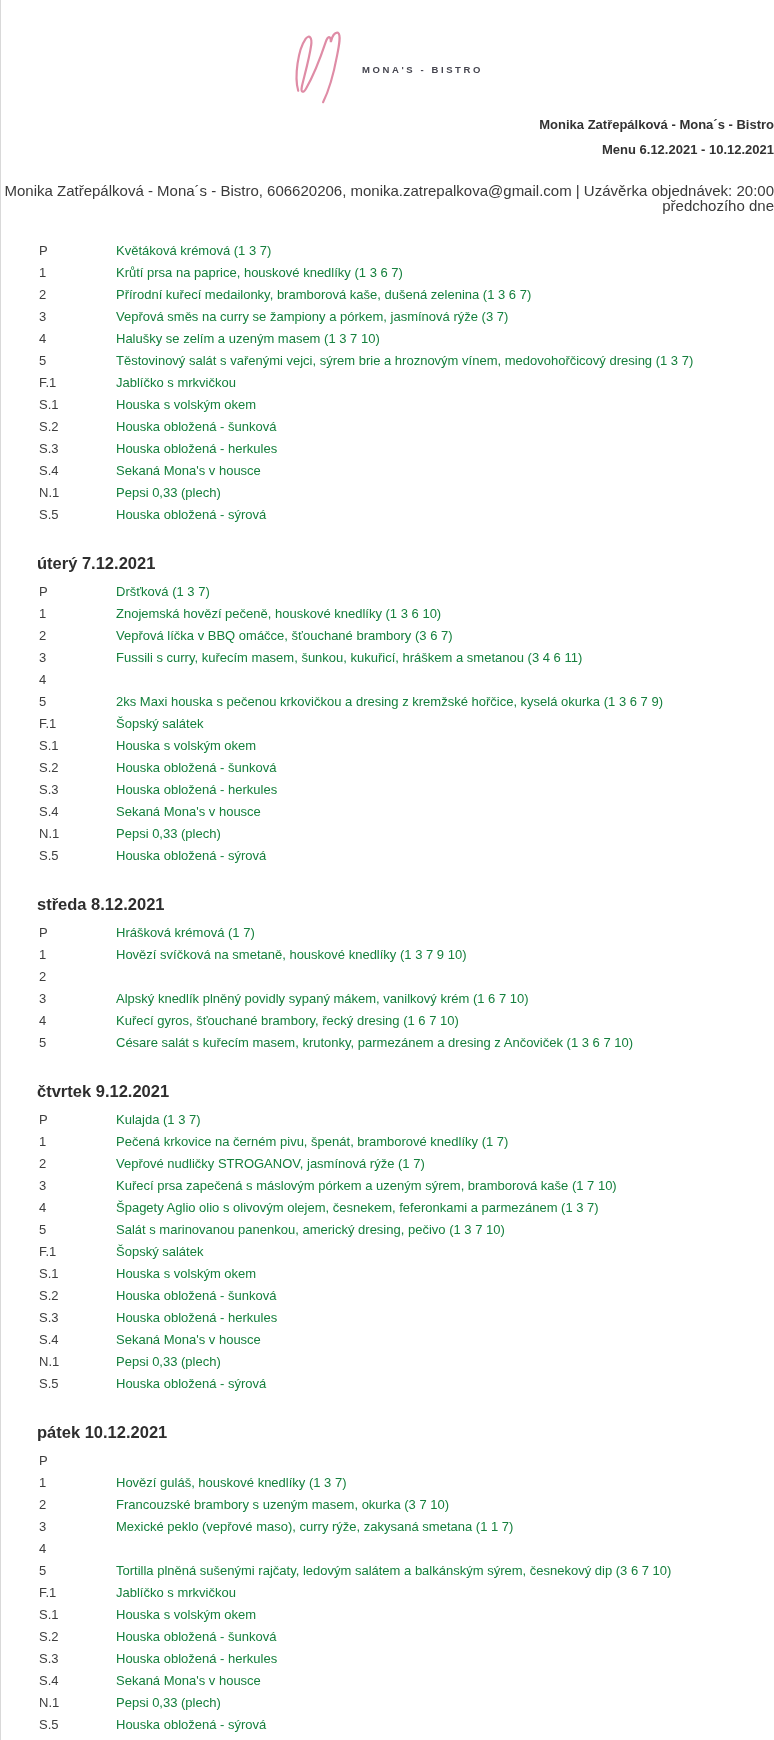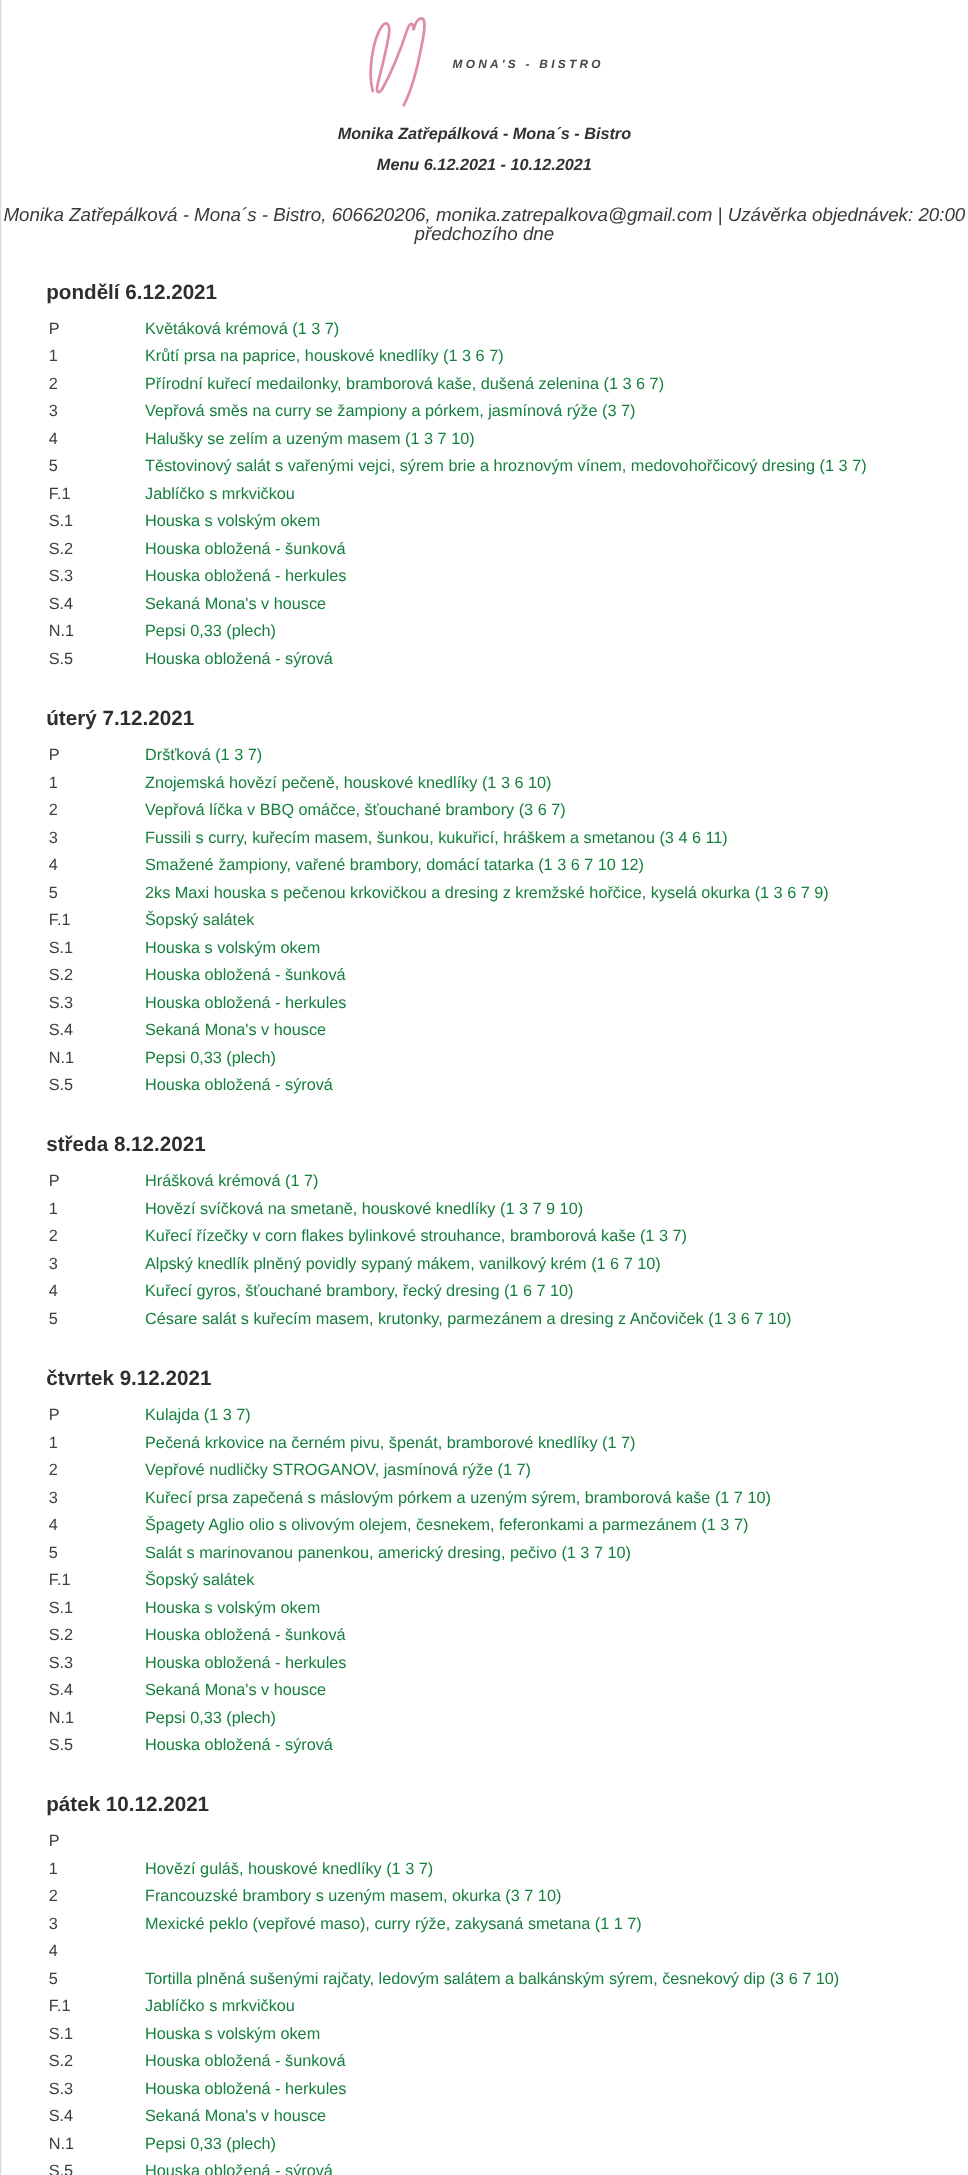--- a/index.html
+++ b/index.html
@@ -1,21 +1,21 @@
 <!DOCTYPE html>
 <html><head>
 <meta charset="utf-8">
 <style>
   html,body { margin:0; padding:0; background:#ffffff; }
   body { font-family:"Liberation Sans","DejaVu Sans",sans-serif; color:#3e3e3e; }
   .page {
     width:774px; min-height:1740px; margin:0; background:#ffffff;
     border-left:1px solid #d9d9d9; box-sizing:border-box;
   }
-  header { text-align:center; padding-top:8px;font-style:italic; }
+  header { text-align:right; padding-top:26px; }
   .logo { display:flex; align-items:center; justify-content:center; gap:12px; height:82px; }
   .logo svg { display:block; }
   .logo-text {
     font-size:9.5px; letter-spacing:2.6px; font-weight:600; color:#45454f;
     padding-top:4px;
   }
   .title-block { margin-top:4px; }
   .title, .subtitle {
     margin:0; font-size:13px; font-weight:700; color:#323232; line-height:25px;
   }
@@ -48,21 +48,20 @@
     </div>
     <div class="title-block">
       <h1 class="title">Monika Zatřepálková - Mona´s - Bistro</h1>
       <h1 class="subtitle">Menu 6.12.2021 - 10.12.2021</h1>
     </div>
     <p class="contact">Monika Zatřepálková - Mona´s - Bistro, 606620206, monika.zatrepalkova@gmail.com  |  Uzávěrka objednávek: 20:00 předchozího dne</p>
   </header>
 
   <main id="days">
   <section class="day">
-    <h2 class="day-heading">pondělí 6.12.2021</h2>
     <div class="rows">
   <div class="row">
     <span class="code">P</span>
     <span class="desc">Květáková krémová (1 3 7)</span>
   </div>
 
   <div class="row">
     <span class="code">1</span>
     <span class="desc">Krůtí prsa na paprice, houskové knedlíky (1 3 6 7)</span>
   </div>
@@ -142,21 +141,20 @@
     <span class="desc">Vepřová líčka v BBQ omáčce, šťouchané brambory (3 6 7)</span>
   </div>
 
   <div class="row">
     <span class="code">3</span>
     <span class="desc">Fussili s curry, kuřecím masem, šunkou, kukuřicí, hráškem a smetanou (3 4 6 11)</span>
   </div>
 
   <div class="row">
     <span class="code">4</span>
-    <span class="desc">Smažené žampiony, vařené brambory, domácí tatarka (1 3 6 7 10 12)</span>
   </div>
 
   <div class="row">
     <span class="code">5</span>
     <span class="desc">2ks Maxi houska s pečenou krkovičkou a dresing z kremžské hořčice, kyselá okurka (1 3 6 7 9)</span>
   </div>
 
   <div class="row">
     <span class="code">F.1</span>
     <span class="desc">Šopský salátek</span>
@@ -202,21 +200,20 @@
     <span class="desc">Hrášková krémová (1 7)</span>
   </div>
 
   <div class="row">
     <span class="code">1</span>
     <span class="desc">Hovězí svíčková na smetaně, houskové knedlíky (1 3 7 9 10)</span>
   </div>
 
   <div class="row">
     <span class="code">2</span>
-    <span class="desc">Kuřecí řízečky v corn flakes bylinkové strouhance, bramborová kaše (1 3 7)</span>
   </div>
 
   <div class="row">
     <span class="code">3</span>
     <span class="desc">Alpský knedlík plněný povidly sypaný mákem, vanilkový krém (1 6 7 10)</span>
   </div>
 
   <div class="row">
     <span class="code">4</span>
     <span class="desc">Kuřecí gyros, šťouchané brambory, řecký dresing (1 6 7 10)</span>

